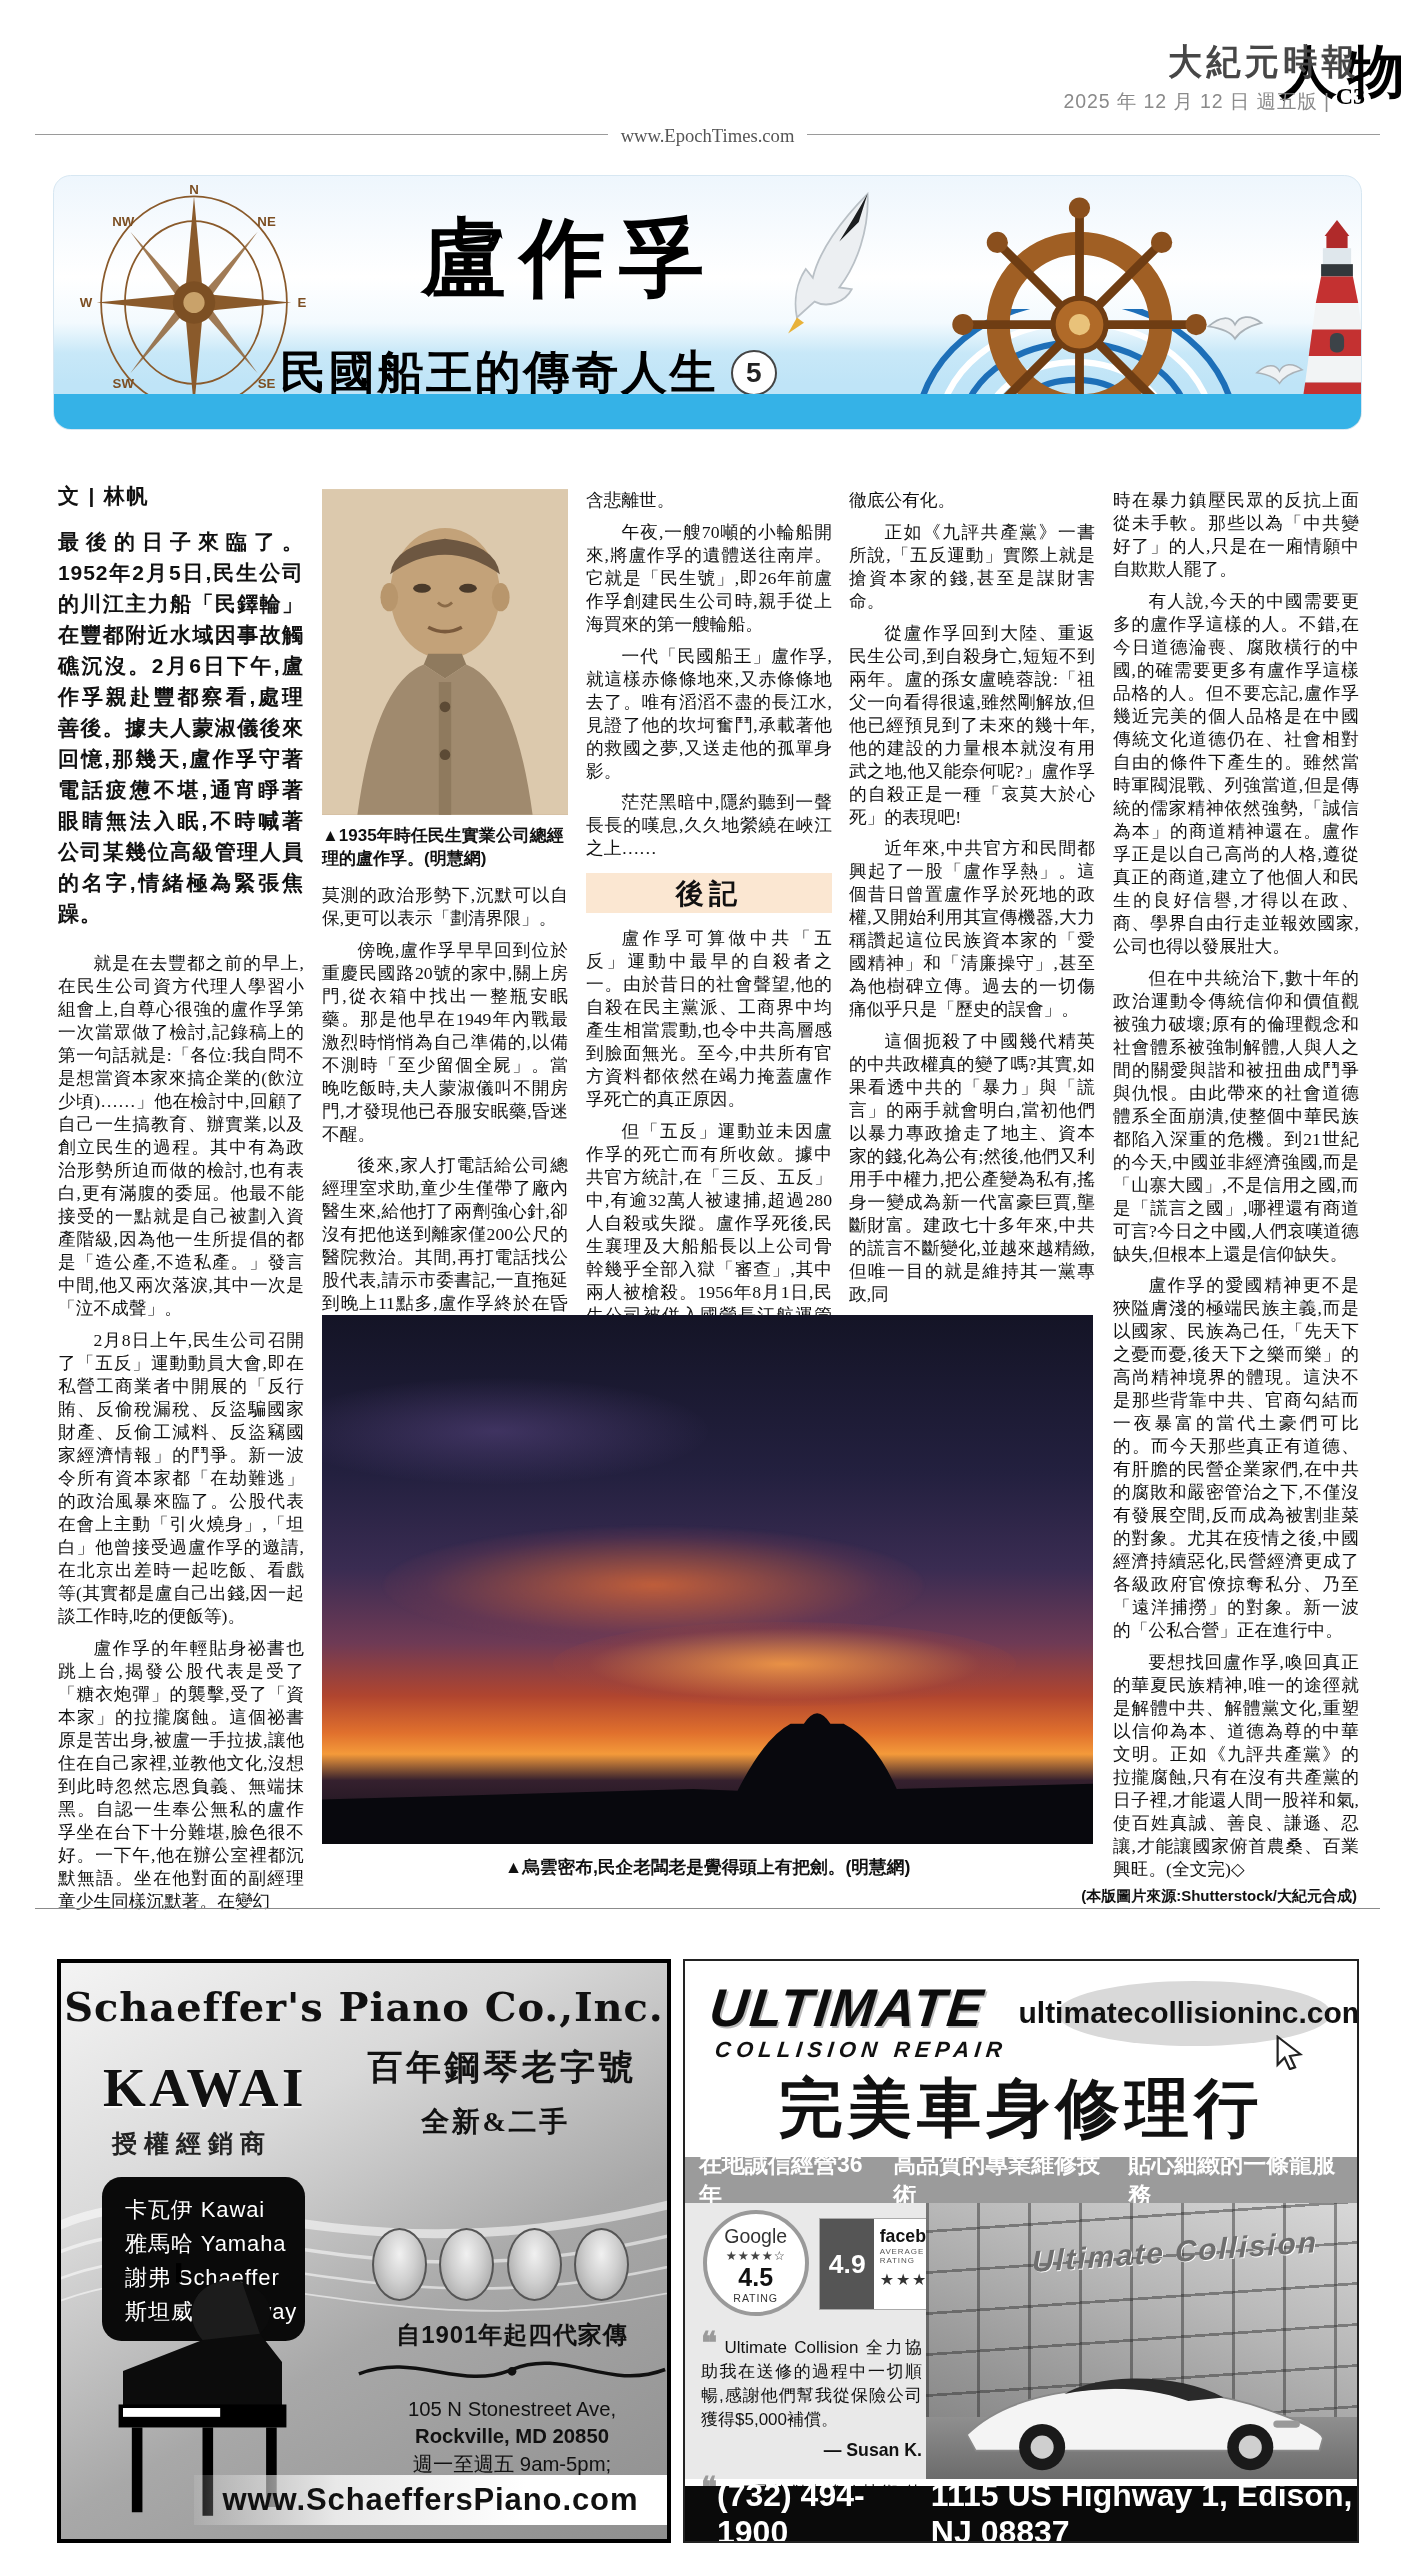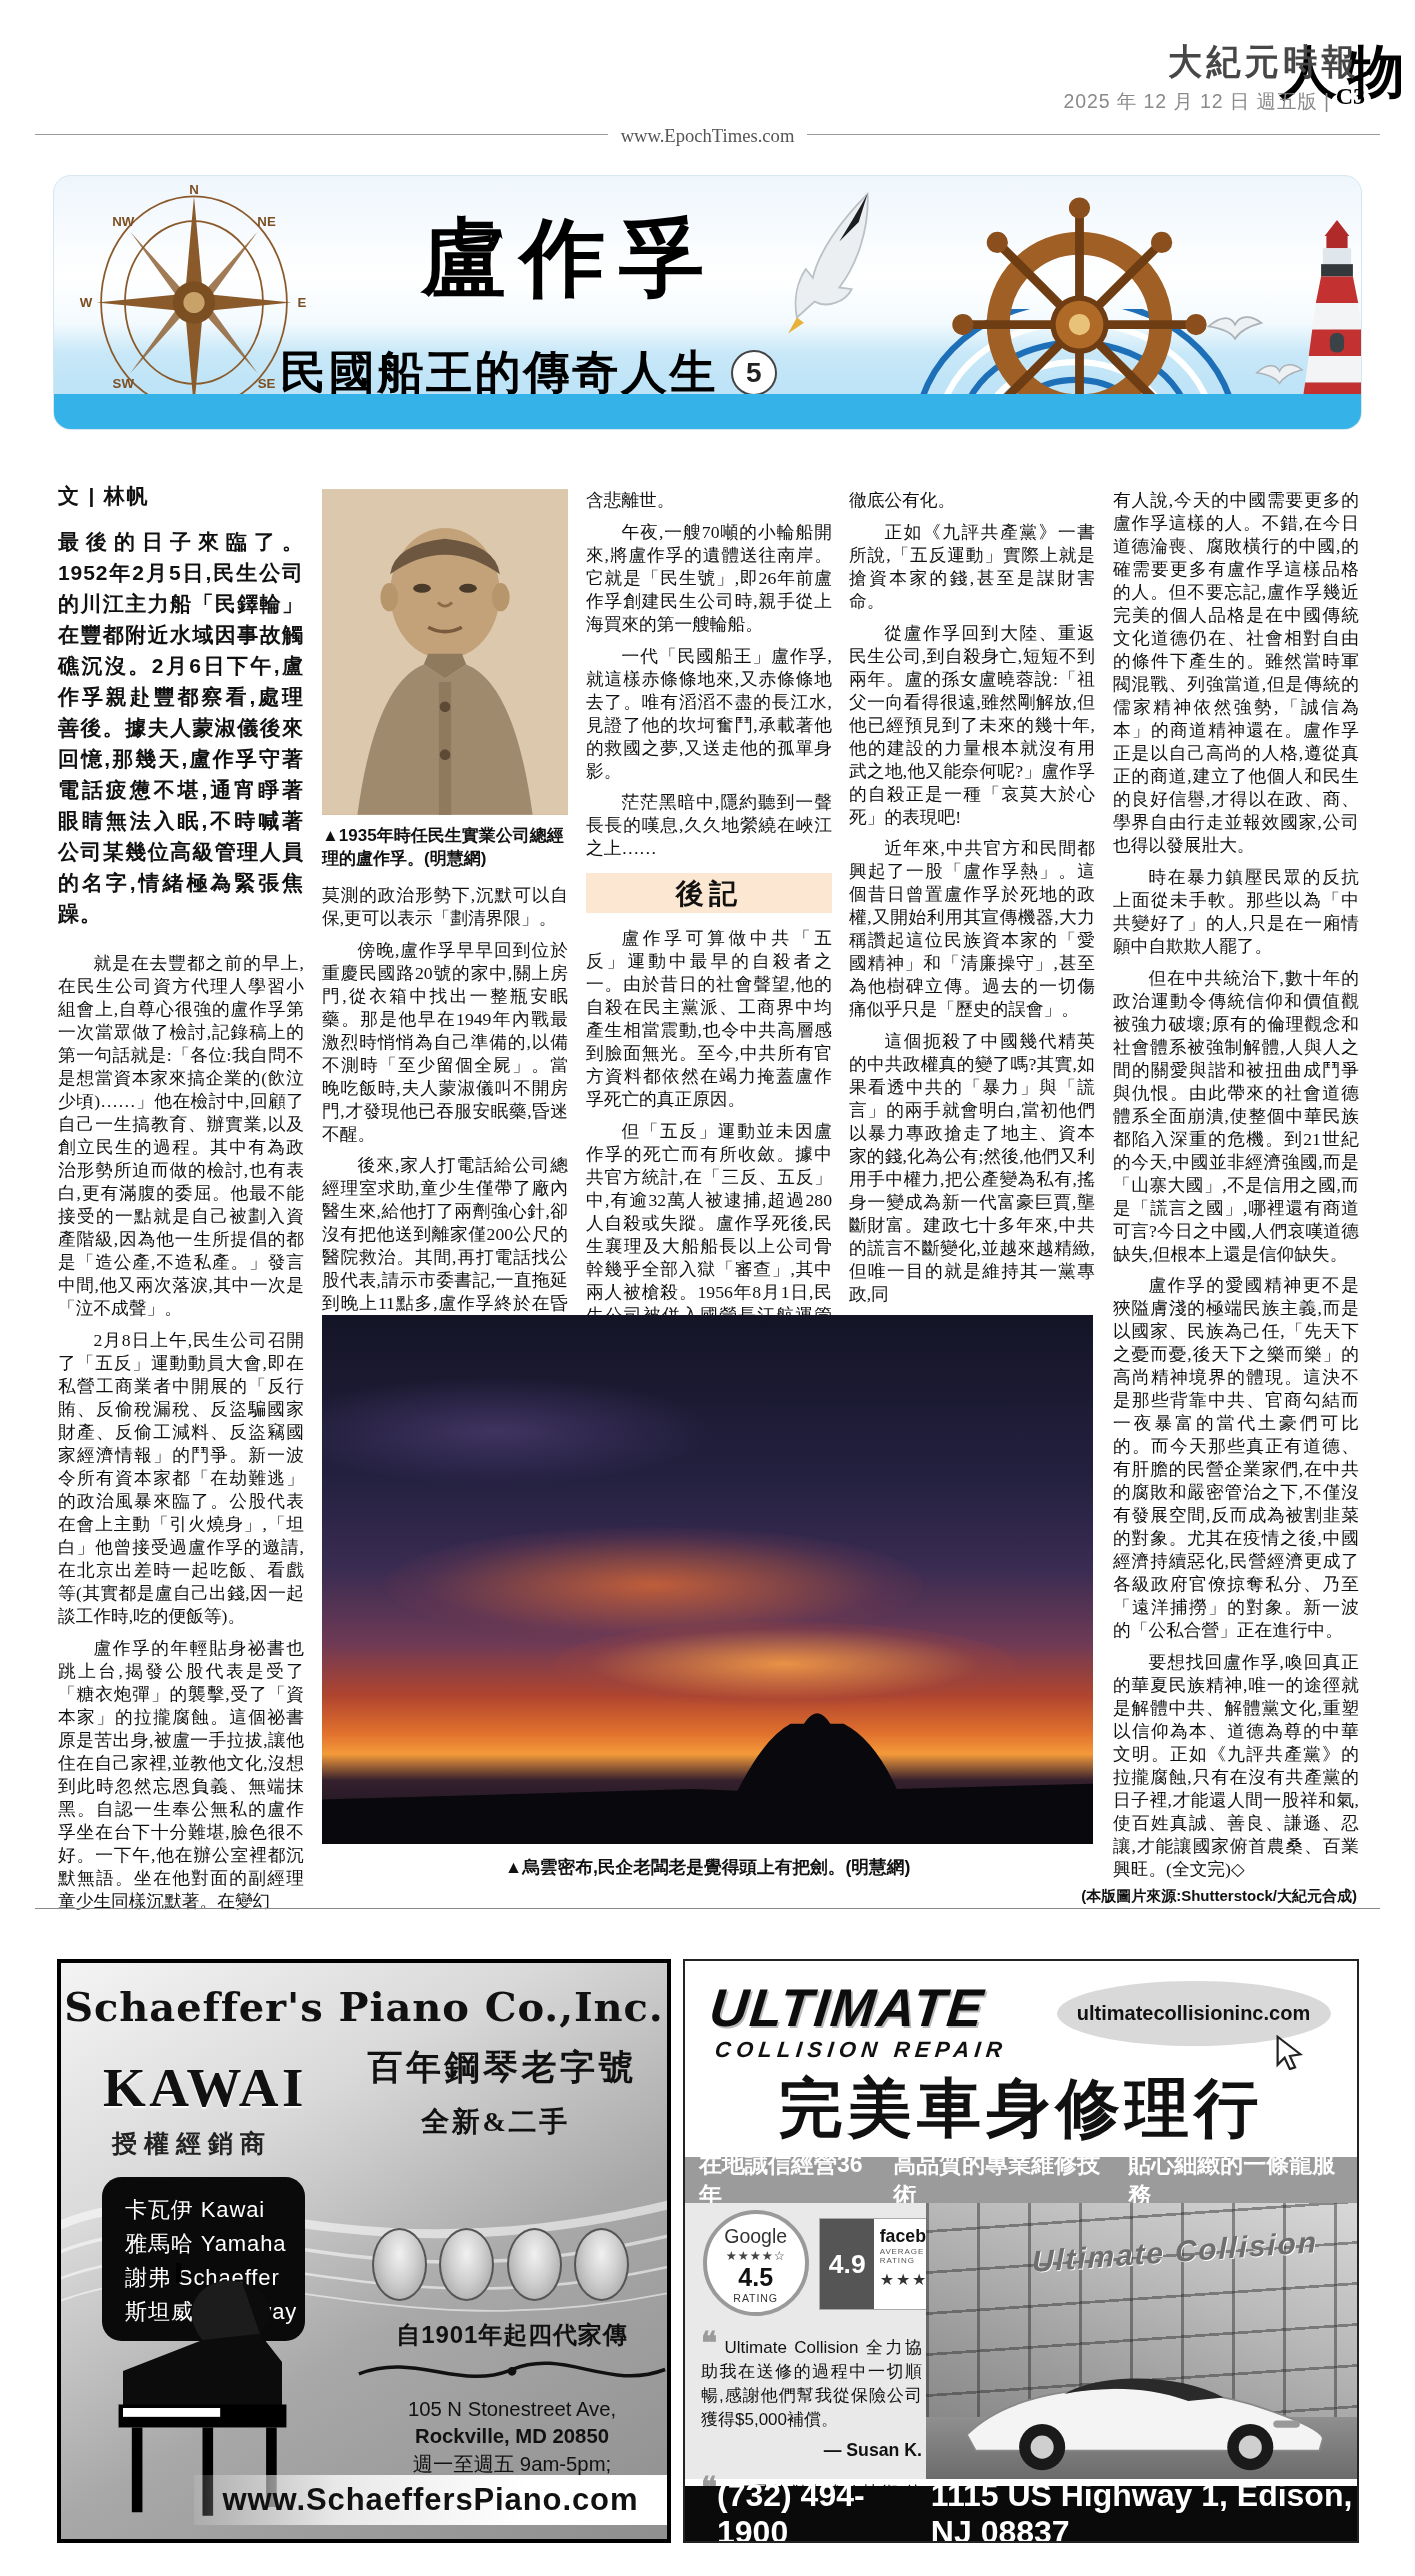--- a/index.html
+++ b/index.html
@@ -101,21 +101,21 @@
   .piano-art { position:absolute; left:8.8px; bottom:8.8px; width:265px; height:274px; }
 
   .ad-col { position:absolute; left:683px; top:1959px; width:676px; height:584px; border:2.7px solid #222;
     background:#fff; overflow:hidden; }
   .ult-logo { position:absolute; top:16px; left:25px; font-style:italic; font-weight:900; font-size:53px;
     letter-spacing:1.8px; transform:skewX(-6deg); color:#0d0d0d; text-shadow:1.8px 1.8px 0 #bbb; }
   .ult-logo2 { position:absolute; top:76px; left:30px; font-style:italic; font-weight:900; font-size:22px;
     letter-spacing:5.3px; transform:skewX(-6deg); }
   .web-oval { position:absolute; top:19.5px; right:26.5px; width:274px; height:65px; background:#d9d9d9;
     border-radius:50%; display:flex; align-items:center; justify-content:center;
-    font-weight:900; font-size:20px; }
+    font-weight:900; font-size:30px; }
   .cursor { position:absolute; top:74px; right:53px; width:30px; height:35px; }
   .ult-head { position:absolute; top:104px; left:0; width:100%; text-align:center; font-weight:900;
     font-size:64px; letter-spacing:5.3px; }
   .ult-bar { position:absolute; top:196px; left:0; width:100%; height:46px; background:#9b9b9b; color:#fff;
     display:flex; align-items:center; justify-content:space-around; font-weight:bold; font-size:23px; padding:0 14px;gap:20px; }
   .review-panel { position:absolute; top:242px; left:0; width:241px; height:276px; background:#e9e9e9; padding:8.8px 10.6px; }
   .gbadge { position:absolute; top:249px; left:17.7px; width:106px; height:106px; background:#fff; border:4.4px solid #9a9a9a;
     border-radius:50%; text-align:center; padding-top:10.6px; }
   .gbadge .gname { font-size:19.5px; color:#333; }
   .gstars { font-size:12.4px; color:#444; letter-spacing:0.9px; }
@@ -324,22 +324,22 @@
           <p class="para">徹底公有化。</p>
           <p class="para">正如《九評共產黨》一書所說,「五反運動」實際上就是搶資本家的錢,甚至是謀財害命。</p>
           <p class="para">從盧作孚回到大陸、重返民生公司,到自殺身亡,短短不到兩年。盧的孫女盧曉蓉說:「祖父一向看得很遠,雖然剛解放,但他已經預見到了未來的幾十年,他的建設的力量根本就沒有用武之地,他又能奈何呢?」盧作孚的自殺正是一種「哀莫大於心死」的表現吧!</p>
           <p class="para">近年來,中共官方和民間都興起了一股「盧作孚熱」。這個昔日曾置盧作孚於死地的政權,又開始利用其宣傳機器,大力稱讚起這位民族資本家的「愛國精神」和「清廉操守」,甚至為他樹碑立傳。過去的一切傷痛似乎只是「歷史的誤會」。</p>
           <p class="para">這個扼殺了中國幾代精英的中共政權真的變了嗎?其實,如果看透中共的「暴力」與「謊言」的兩手就會明白,當初他們以暴力專政搶走了地主、資本家的錢,化為公有;然後,他們又利用手中權力,把公產變為私有,搖身一變成為新一代富豪巨賈,壟斷財富。建政七十多年來,中共的謊言不斷變化,並越來越精緻,但唯一目的就是維持其一黨專政,同</p>
         </div>
     </div>
 
     <div id="col5" class="col">
       <div class="cont">
+          <p class="para">時在暴力鎮壓民眾的反抗上面從未手軟。那些以為「中共變好了」的人,只是在一廂情願中自欺欺人罷了。</p>
           <p class="para">有人說,今天的中國需要更多的盧作孚這樣的人。不錯,在今日道德淪喪、腐敗橫行的中國,的確需要更多有盧作孚這樣品格的人。但不要忘記,盧作孚幾近完美的個人品格是在中國傳統文化道德仍在、社會相對自由的條件下產生的。雖然當時軍閥混戰、列強當道,但是傳統的儒家精神依然強勢,「誠信為本」的商道精神還在。盧作孚正是以自己高尚的人格,遵從真正的商道,建立了他個人和民生的良好信譽,才得以在政、商、學界自由行走並報效國家,公司也得以發展壯大。</p>
-          <p class="para">時在暴力鎮壓民眾的反抗上面從未手軟。那些以為「中共變好了」的人,只是在一廂情願中自欺欺人罷了。</p>
           <p class="para">但在中共統治下,數十年的政治運動令傳統信仰和價值觀被強力破壞;原有的倫理觀念和社會體系被強制解體,人與人之間的關愛與諧和被扭曲成鬥爭與仇恨。由此帶來的社會道德體系全面崩潰,使整個中華民族都陷入深重的危機。到21世紀的今天,中國並非經濟強國,而是「山寨大國」,不是信用之國,而是「謊言之國」,哪裡還有商道可言?今日之中國,人們哀嘆道德缺失,但根本上還是信仰缺失。</p>
           <p class="para">盧作孚的愛國精神更不是狹隘膚淺的極端民族主義,而是以國家、民族為己任,「先天下之憂而憂,後天下之樂而樂」的高尚精神境界的體現。這決不是那些背靠中共、官商勾結而一夜暴富的當代土豪們可比的。而今天那些真正有道德、有肝膽的民營企業家們,在中共的腐敗和嚴密管治之下,不僅沒有發展空間,反而成為被割韭菜的對象。尤其在疫情之後,中國經濟持續惡化,民營經濟更成了各級政府官僚掠奪私分、乃至「遠洋捕撈」的對象。新一波的「公私合營」正在進行中。</p>
           <p class="para">要想找回盧作孚,喚回真正的華夏民族精神,唯一的途徑就是解體中共、解體黨文化,重塑以信仰為本、道德為尊的中華文明。正如《九評共產黨》的拉攏腐蝕,只有在沒有共產黨的日子裡,才能還人間一股祥和氣,使百姓真誠、善良、謙遜、忍讓,才能讓國家俯首農桑、百業興旺。(全文完)◇</p>
         </div>
     </div>
 
     <div class="sunset">
       <div class="cloud3"></div>
       <div class="cloud1"></div>
       <div class="cloud2"></div>

